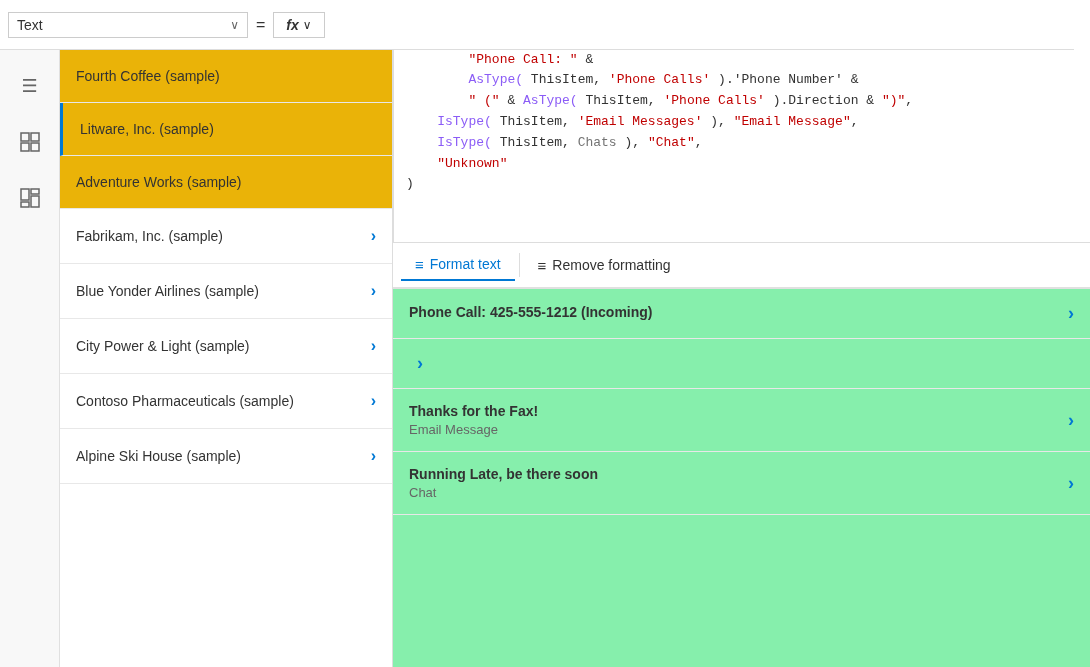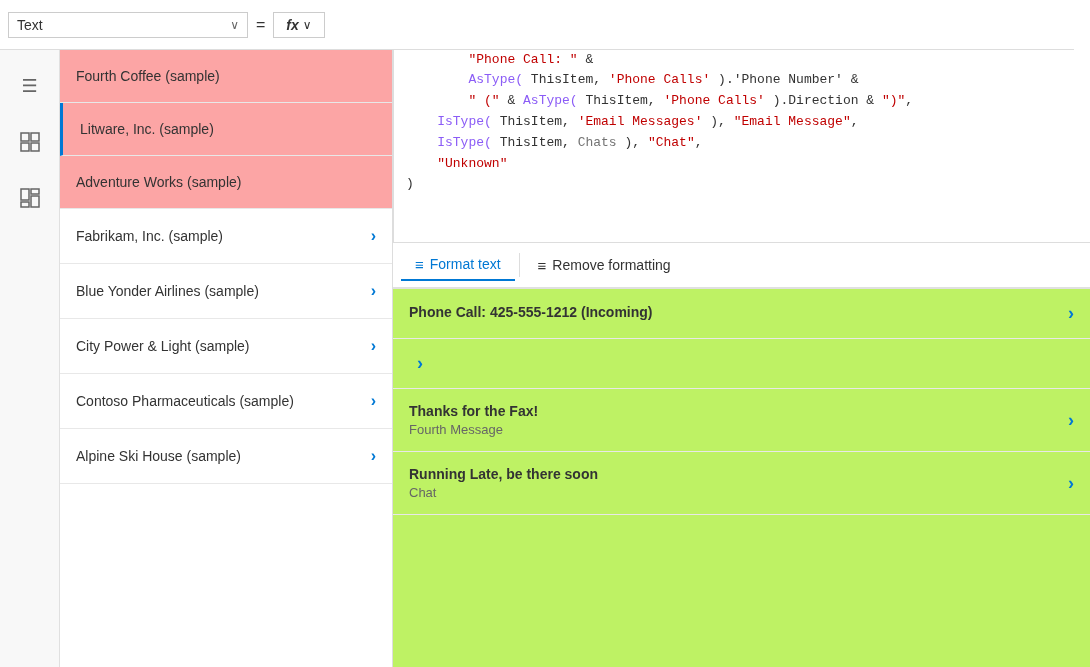--- a/index.html
+++ b/index.html
@@ -169,21 +169,21 @@
       font-weight: bold;
     }
 
     
     .activities-panel {
       position: absolute;
       top: 289px;
       left: 393px;
       right: 0;
       bottom: 0;
-      background: #bef264;
+      background: #86efac;
       overflow-y: auto;
     }
     .activity-item {
       display: flex;
       align-items: center;
       justify-content: space-between;
       padding: 14px 16px;
       border-bottom: 1px solid #e8e8e8;
       cursor: pointer;
     }
@@ -213,21 +213,21 @@
 
     
     .account-item-top {
       display: flex;
       align-items: center;
       padding: 18px 16px;
       border-bottom: 1px solid #e8e8e8;
       cursor: pointer;
       font-size: 14px;
       color: #333;
-      background: #fca5a5;
+      background: #eab308;
     }
 
     
     .account-selected {
       border-left: 3px solid #0078d4;
       padding-left: 17px;
     }
   </style>
 </head>
 <body>
@@ -344,21 +344,21 @@
       <div class="activity-title">Phone Call: 425-555-1212 (Incoming)</div>
     </div>
     <span class="activity-chevron">›</span>
   </div>
   <div class="activity-item">
     <span class="activity-chevron">›</span>
   </div>
   <div class="activity-item">
     <div class="activity-content">
       <div class="activity-title">Thanks for the Fax!</div>
-      <div class="activity-subtitle">Fourth Message</div>
+      <div class="activity-subtitle">Email Message</div>
     </div>
     <span class="activity-chevron">›</span>
   </div>
   <div class="activity-item">
     <div class="activity-content">
       <div class="activity-title">Running Late, be there soon</div>
       <div class="activity-subtitle">Chat</div>
     </div>
     <span class="activity-chevron">›</span>
   </div>

